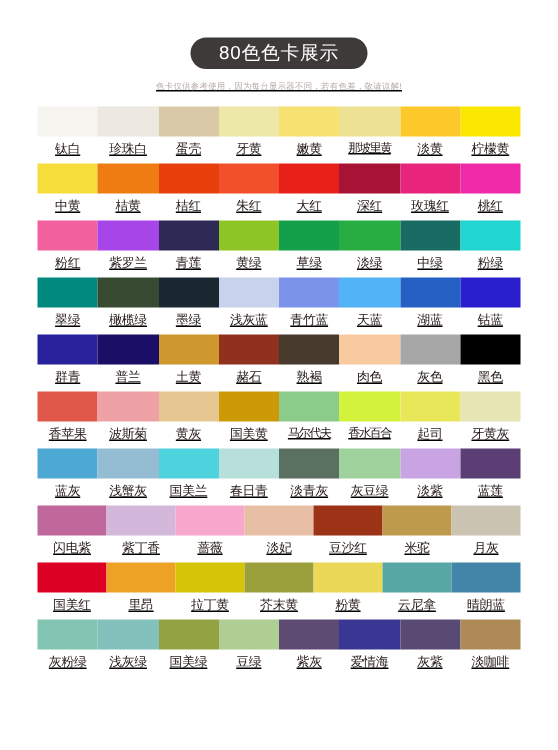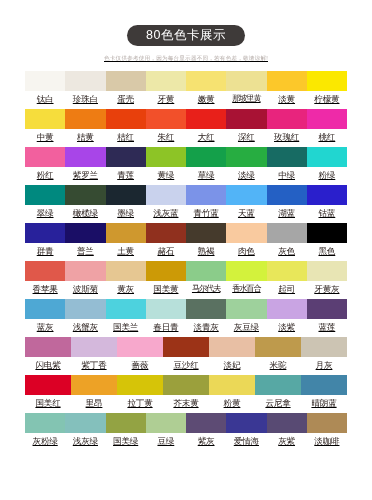--- a/index.html
+++ b/index.html
@@ -332,26 +332,26 @@
         </div>
         <div class="cell">
           <div class="swatch" style="background: rgb(212, 184, 220);"></div>
           <div class="label">紫丁香</div>
         </div>
         <div class="cell">
           <div class="swatch" style="background: rgb(247, 168, 204);"></div>
           <div class="label">蔷薇</div>
         </div>
         <div class="cell">
+          <div class="swatch" style="background: rgb(232, 191, 164);"></div>
+          <div class="label">淡妃</div>
+        </div>
+        <div class="cell">
           <div class="swatch" style="background: rgb(156, 51, 23);"></div>
           <div class="label">豆沙红</div>
-        </div>
-        <div class="cell">
-          <div class="swatch" style="background: rgb(232, 191, 164);"></div>
-          <div class="label">淡妃</div>
         </div>
         <div class="cell">
           <div class="swatch" style="background: rgb(190, 154, 76);"></div>
           <div class="label">米驼</div>
         </div>
         <div class="cell">
           <div class="swatch" style="background: rgb(204, 196, 179);"></div>
           <div class="label">月灰</div>
         </div>
       </div>

